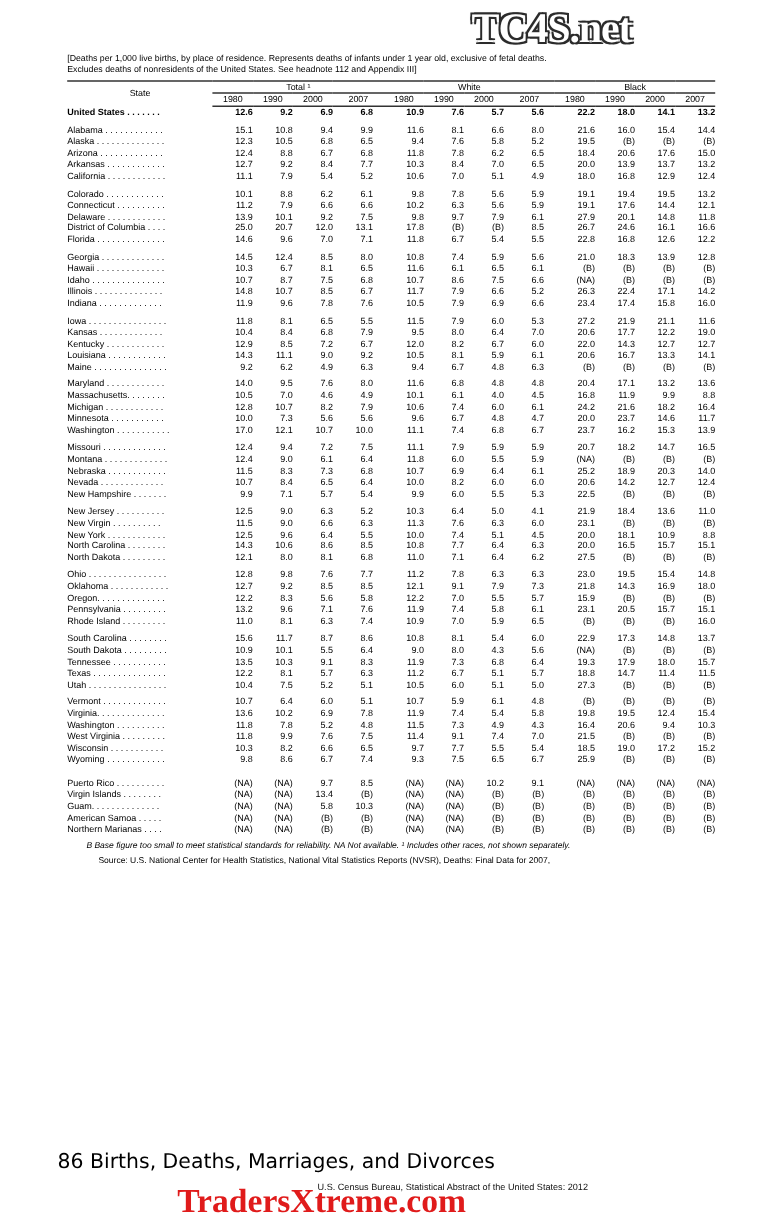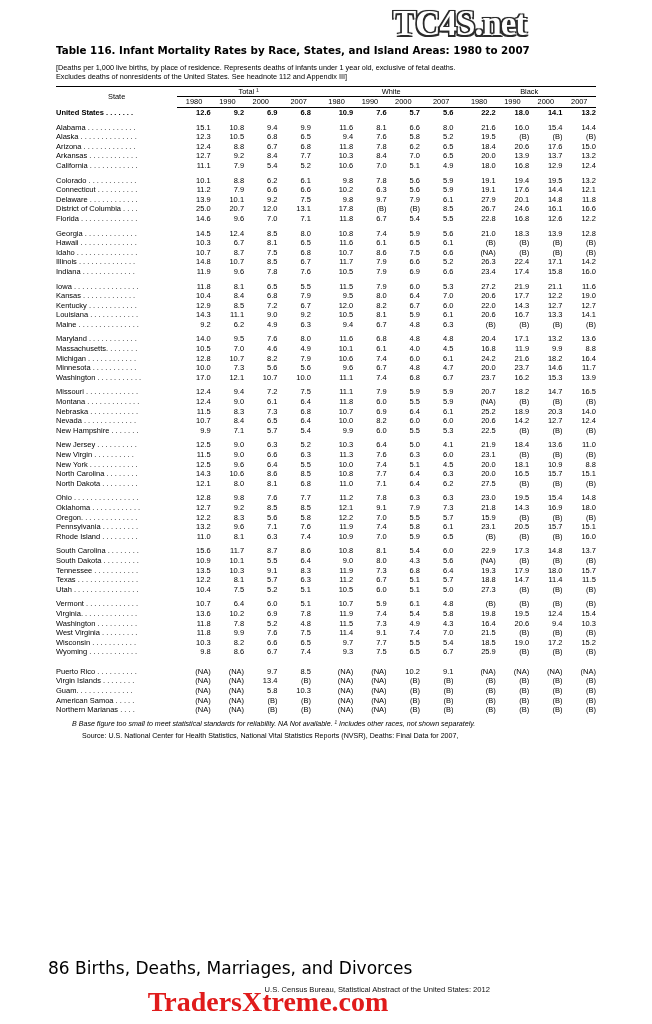--- a/index.html
+++ b/index.html
@@ -159,21 +159,20 @@
 </style>
 </head>
 <body>
 
 <div class="page">
 
   <div class="wm-tc4s">TC4S.net</div>
   <div class="wm-traders">TradersXtreme.com</div>
 
   <div class="content">
-    <div class="tbl-title">Table 116. Infant Mortality Rates by Race, States, and Island Areas: 1980 to 2007</div>
     <div class="headnote">
       <div>[Deaths per 1,000 live births, by place of residence. Represents deaths of infants under 1 year old, exclusive of fetal deaths.</div>
       <div>Excludes deaths of nonresidents of the United States. See headnote 112 and Appendix III]</div>
     </div>
 
     <table class="data">
       <thead>
         <tr class="hdr-row">
           <th class="rule-top" rowspan="2" style="vertical-align:middle;">State</th>
           <th class="rule-top grp-label" colspan="4">Total ¹</th>

